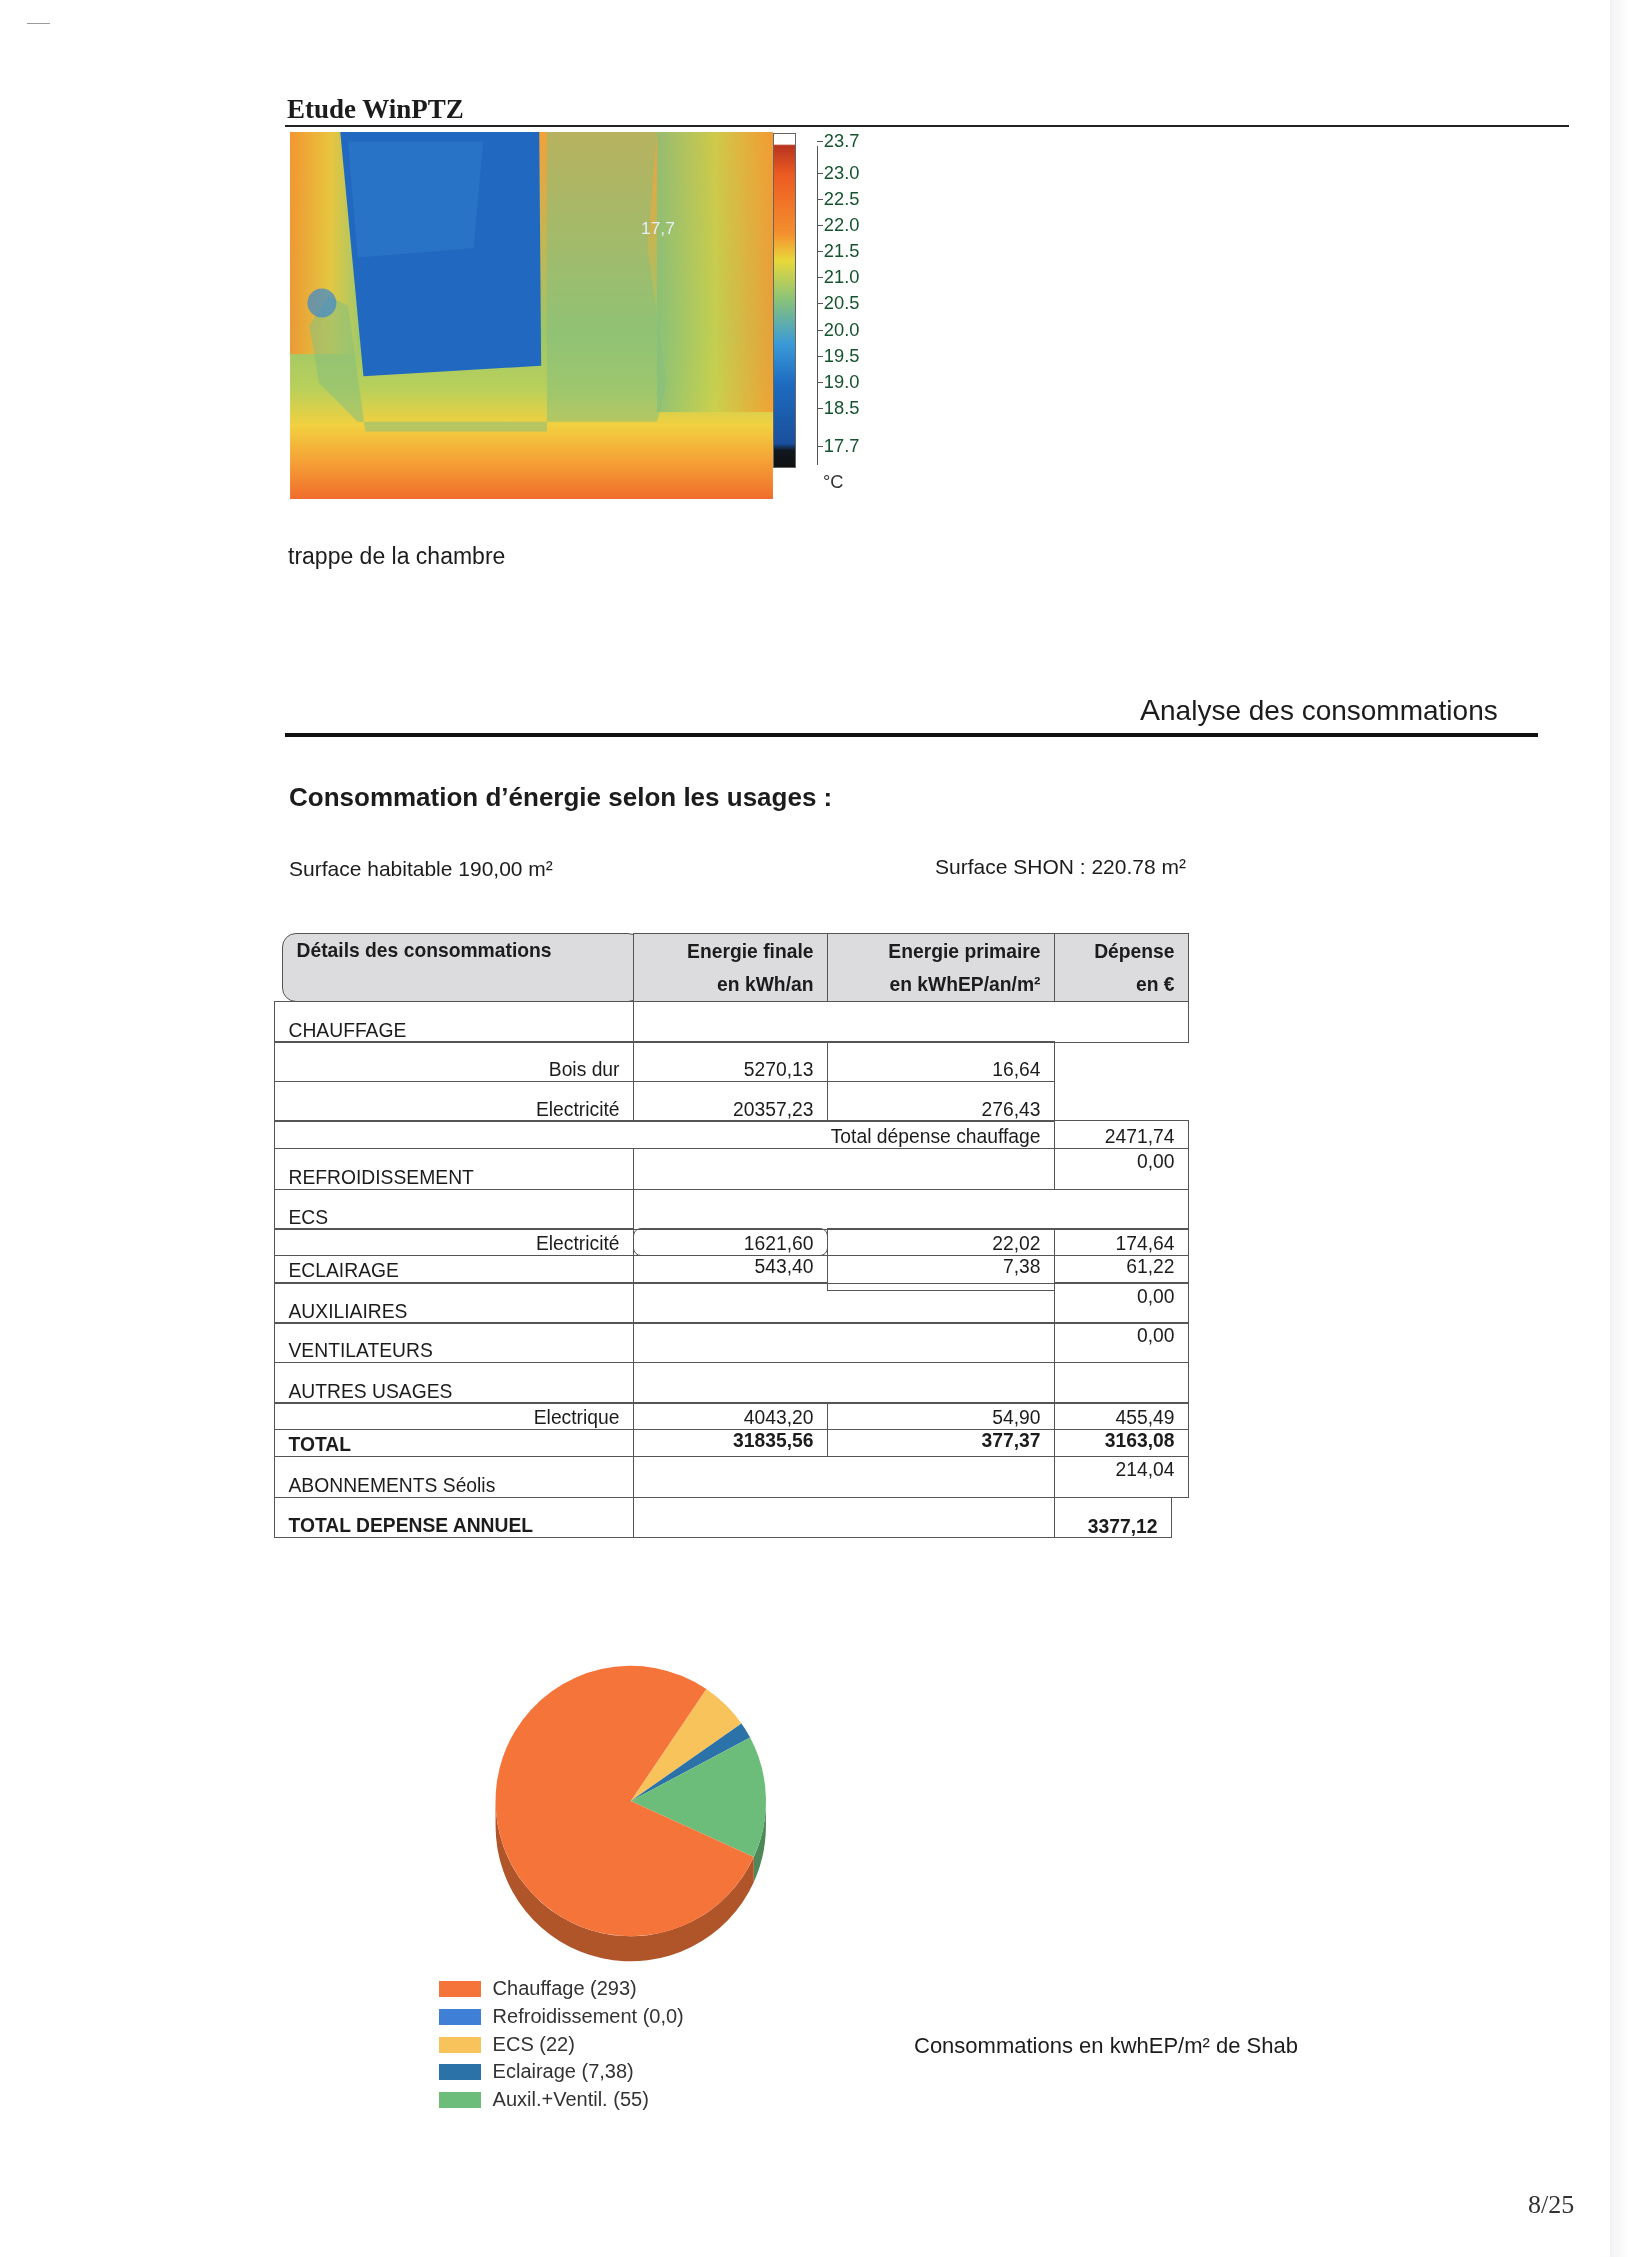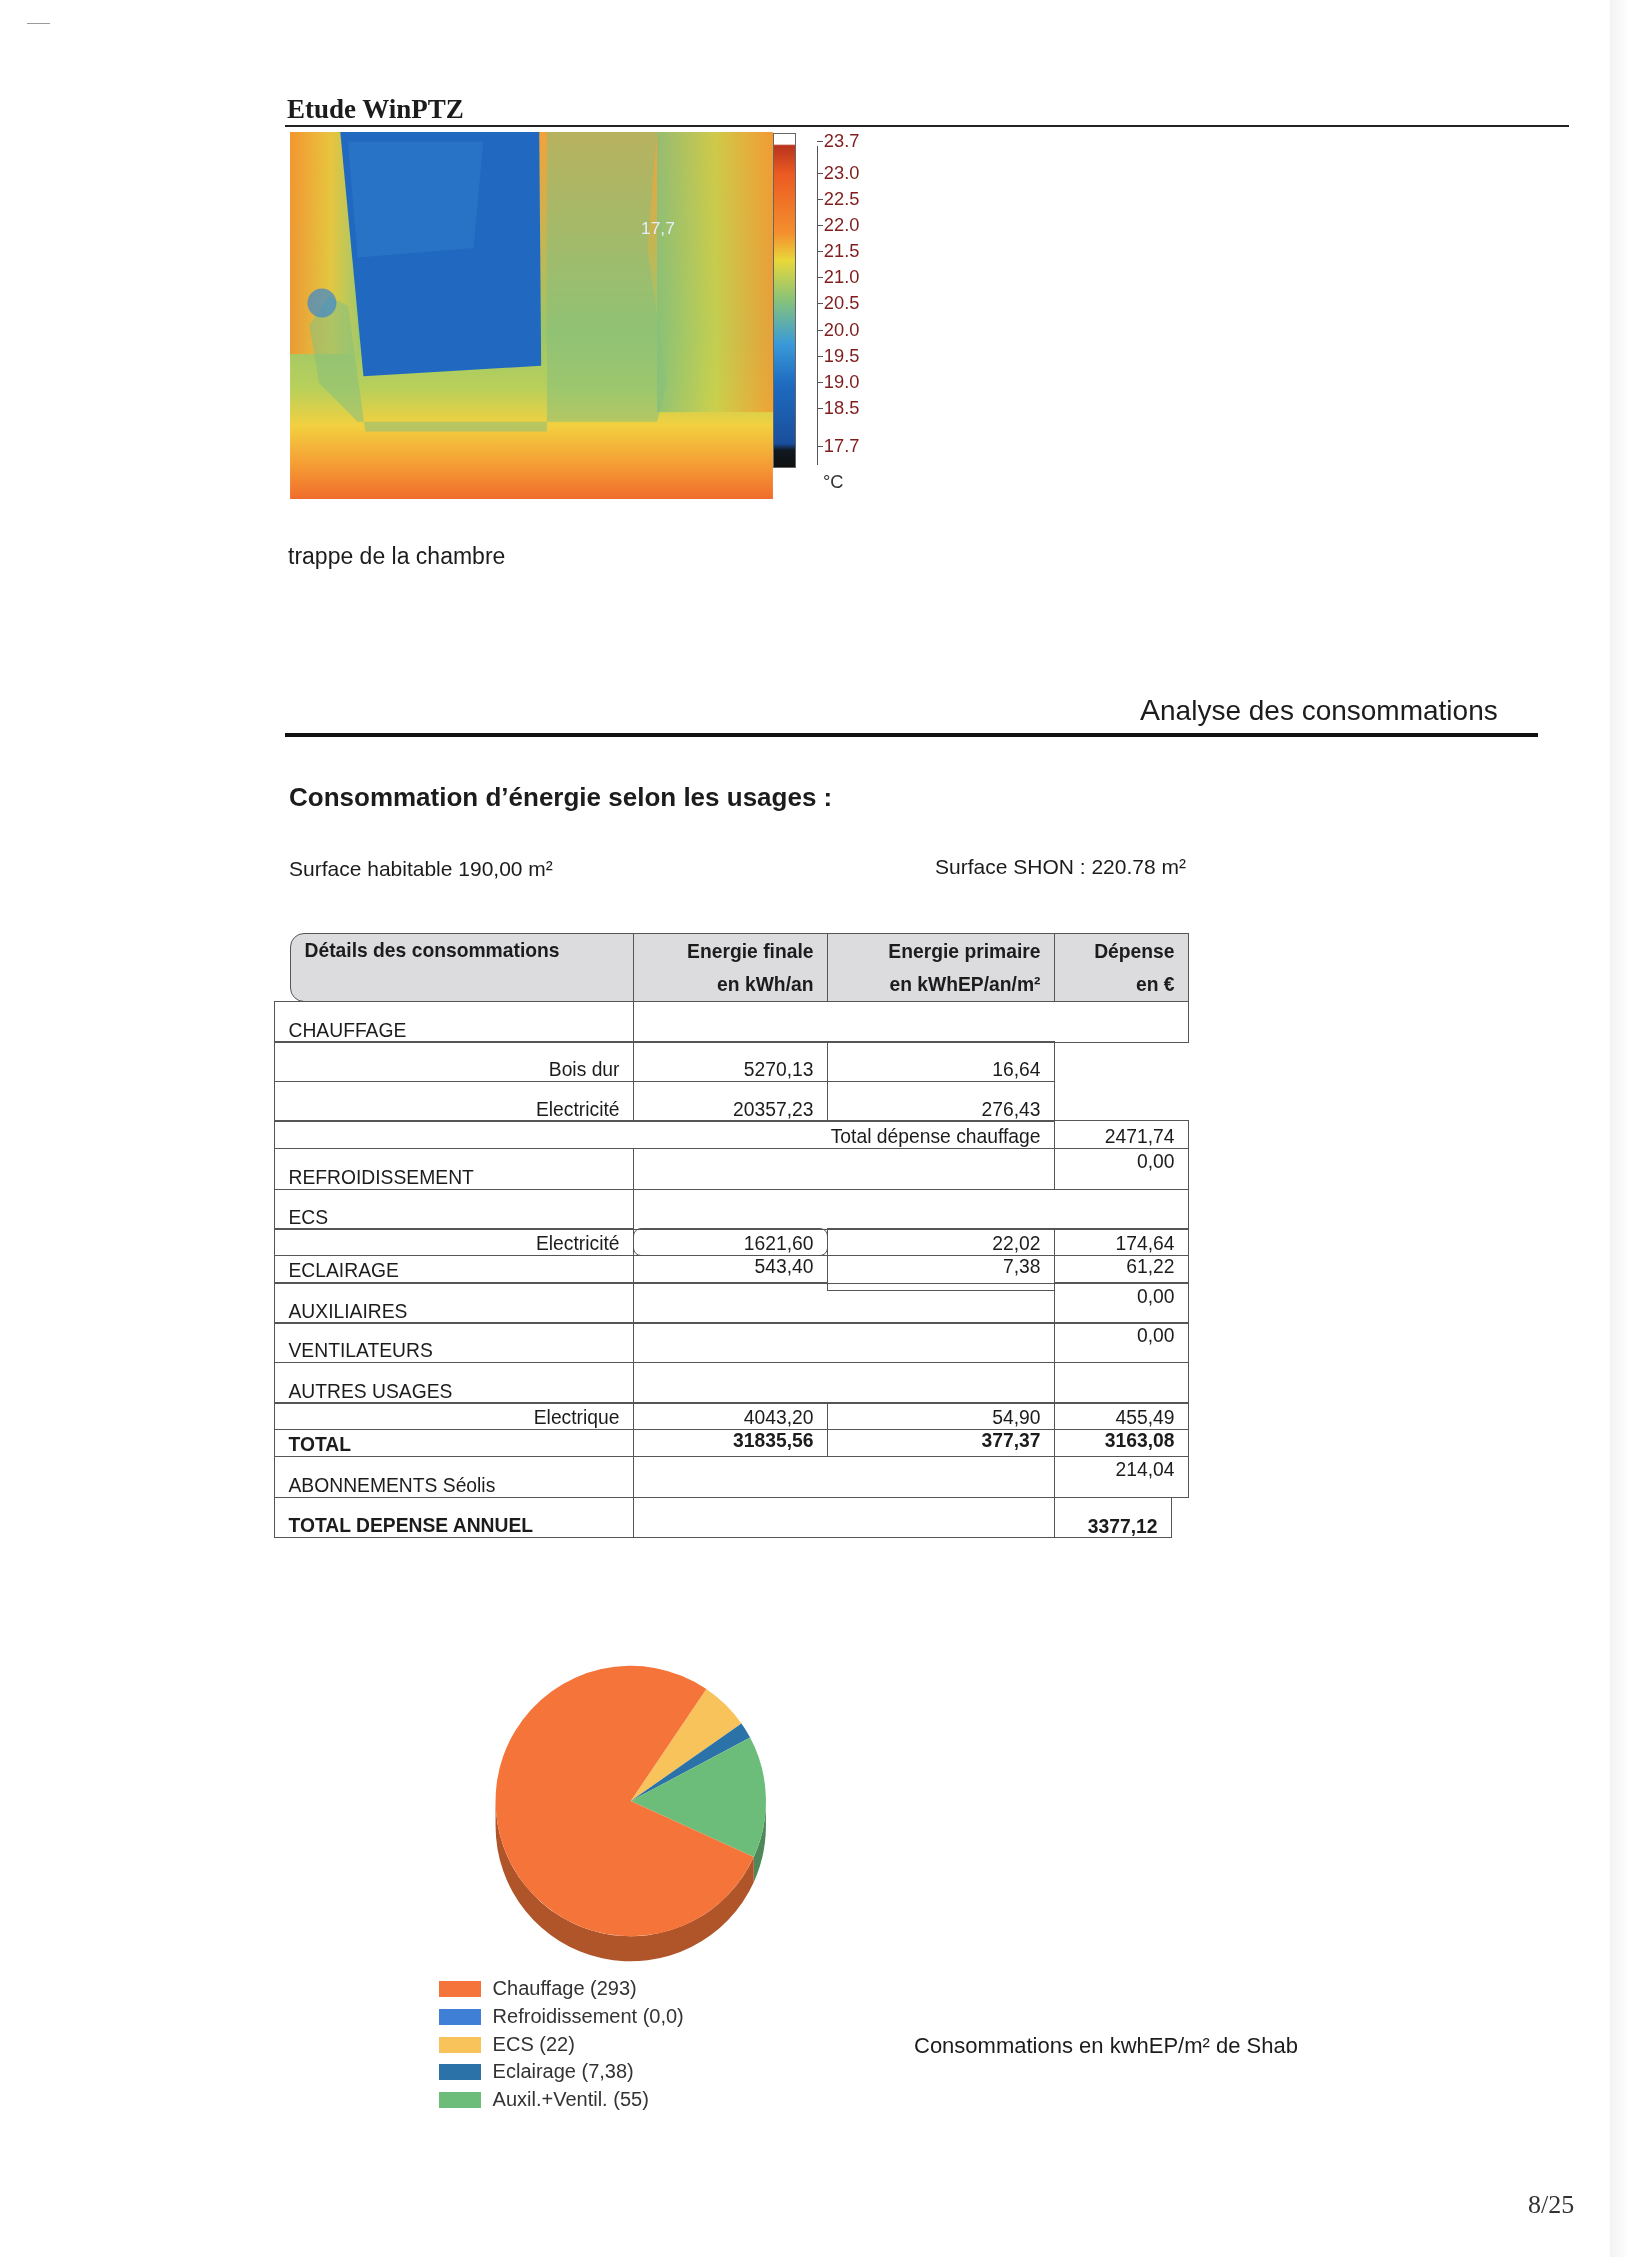--- a/index.html
+++ b/index.html
@@ -9,21 +9,21 @@
   .right-strip { position:absolute; left:1610px; top:0; width:31px; height:2257px;
                  background:linear-gradient(to right,#f3f1f4,#ffffff 60%); }
   .corner-dash { position:absolute; left:27px; top:23px; width:23px; height:1px; background:#9a9a9a; }
 
   .doc-title { left:287px; top:94px; font-family:"Liberation Serif", serif; font-weight:bold; font-size:27px; }
   .doc-rule { left:285px; top:125px; width:1284px; height:1.9px; background:#222; }
 
   .thermal { left:290px; top:132px; width:483px; height:367px; overflow:hidden; }
   .colorbar { left:773px; top:133px; width:23px; height:335px; border:1px solid #666; box-sizing:border-box; }
   .scale-axis { left:817px; top:146px; width:1px; height:319px; background:#555; }
-  .tick { position:absolute; left:817px; font-size:18.3px; color:#7f1d1d; line-height:1; }
+  .tick { position:absolute; left:817px; font-size:18.3px; color:#14532d; line-height:1; }
   .tick::before { content:""; position:absolute; left:0; top:8.7px; width:5.8px; height:1px; background:#555; }
   .tick span { padding-left:6.8px; }
   .unit { left:823px; top:471px; font-size:18.3px; color:#333; }
   .spot { left:641px; top:218px; font-size:17.4px; color:#e8eef8; }
 
   .caption { left:288px; top:543px; font-size:23px; }
 
   .section-title { left:1140px; top:693px; font-size:28px; }
   .section-title b { font-weight:normal; }
   .section-rule { left:285px; top:733px; width:1253px; height:3.9px; background:#111; }
@@ -110,21 +110,21 @@
 
 <div class="abs section-title"><b style="font-size:30px">A</b><span>nalyse des consommations</span></div>
 <div class="abs section-rule"></div>
 
 <div class="abs subheading">Consommation d’énergie selon les usages :</div>
 <div class="abs surf-hab">Surface habitable 190,00 m²</div>
 <div class="abs surf-shon">Surface SHON   : 220.78 m²</div>
 
 <div class="abs tbl">
 
-  <div class="cell hdr" style="left:16px;top:0;width:360px;height:69px;align-items:flex-start;justify-content:flex-start;border-radius:14px;">
+  <div class="cell hdr" style="left:8px;top:0;width:360px;height:69px;align-items:flex-start;justify-content:flex-start;border-radius:14px;">
       <span>Détails des consommations</span>
     </div>
   <div class="cell hdr" style="left:359px;top:0;width:195px;height:69px;">
       <span>Energie finale</span>
       <span>en kWh/an</span>
     </div>
   <div class="cell hdr" style="left:553px;top:0;width:228px;height:69px;">
       <span>Energie primaire</span>
       <span>en kWhEP/an/m²</span>
     </div>

